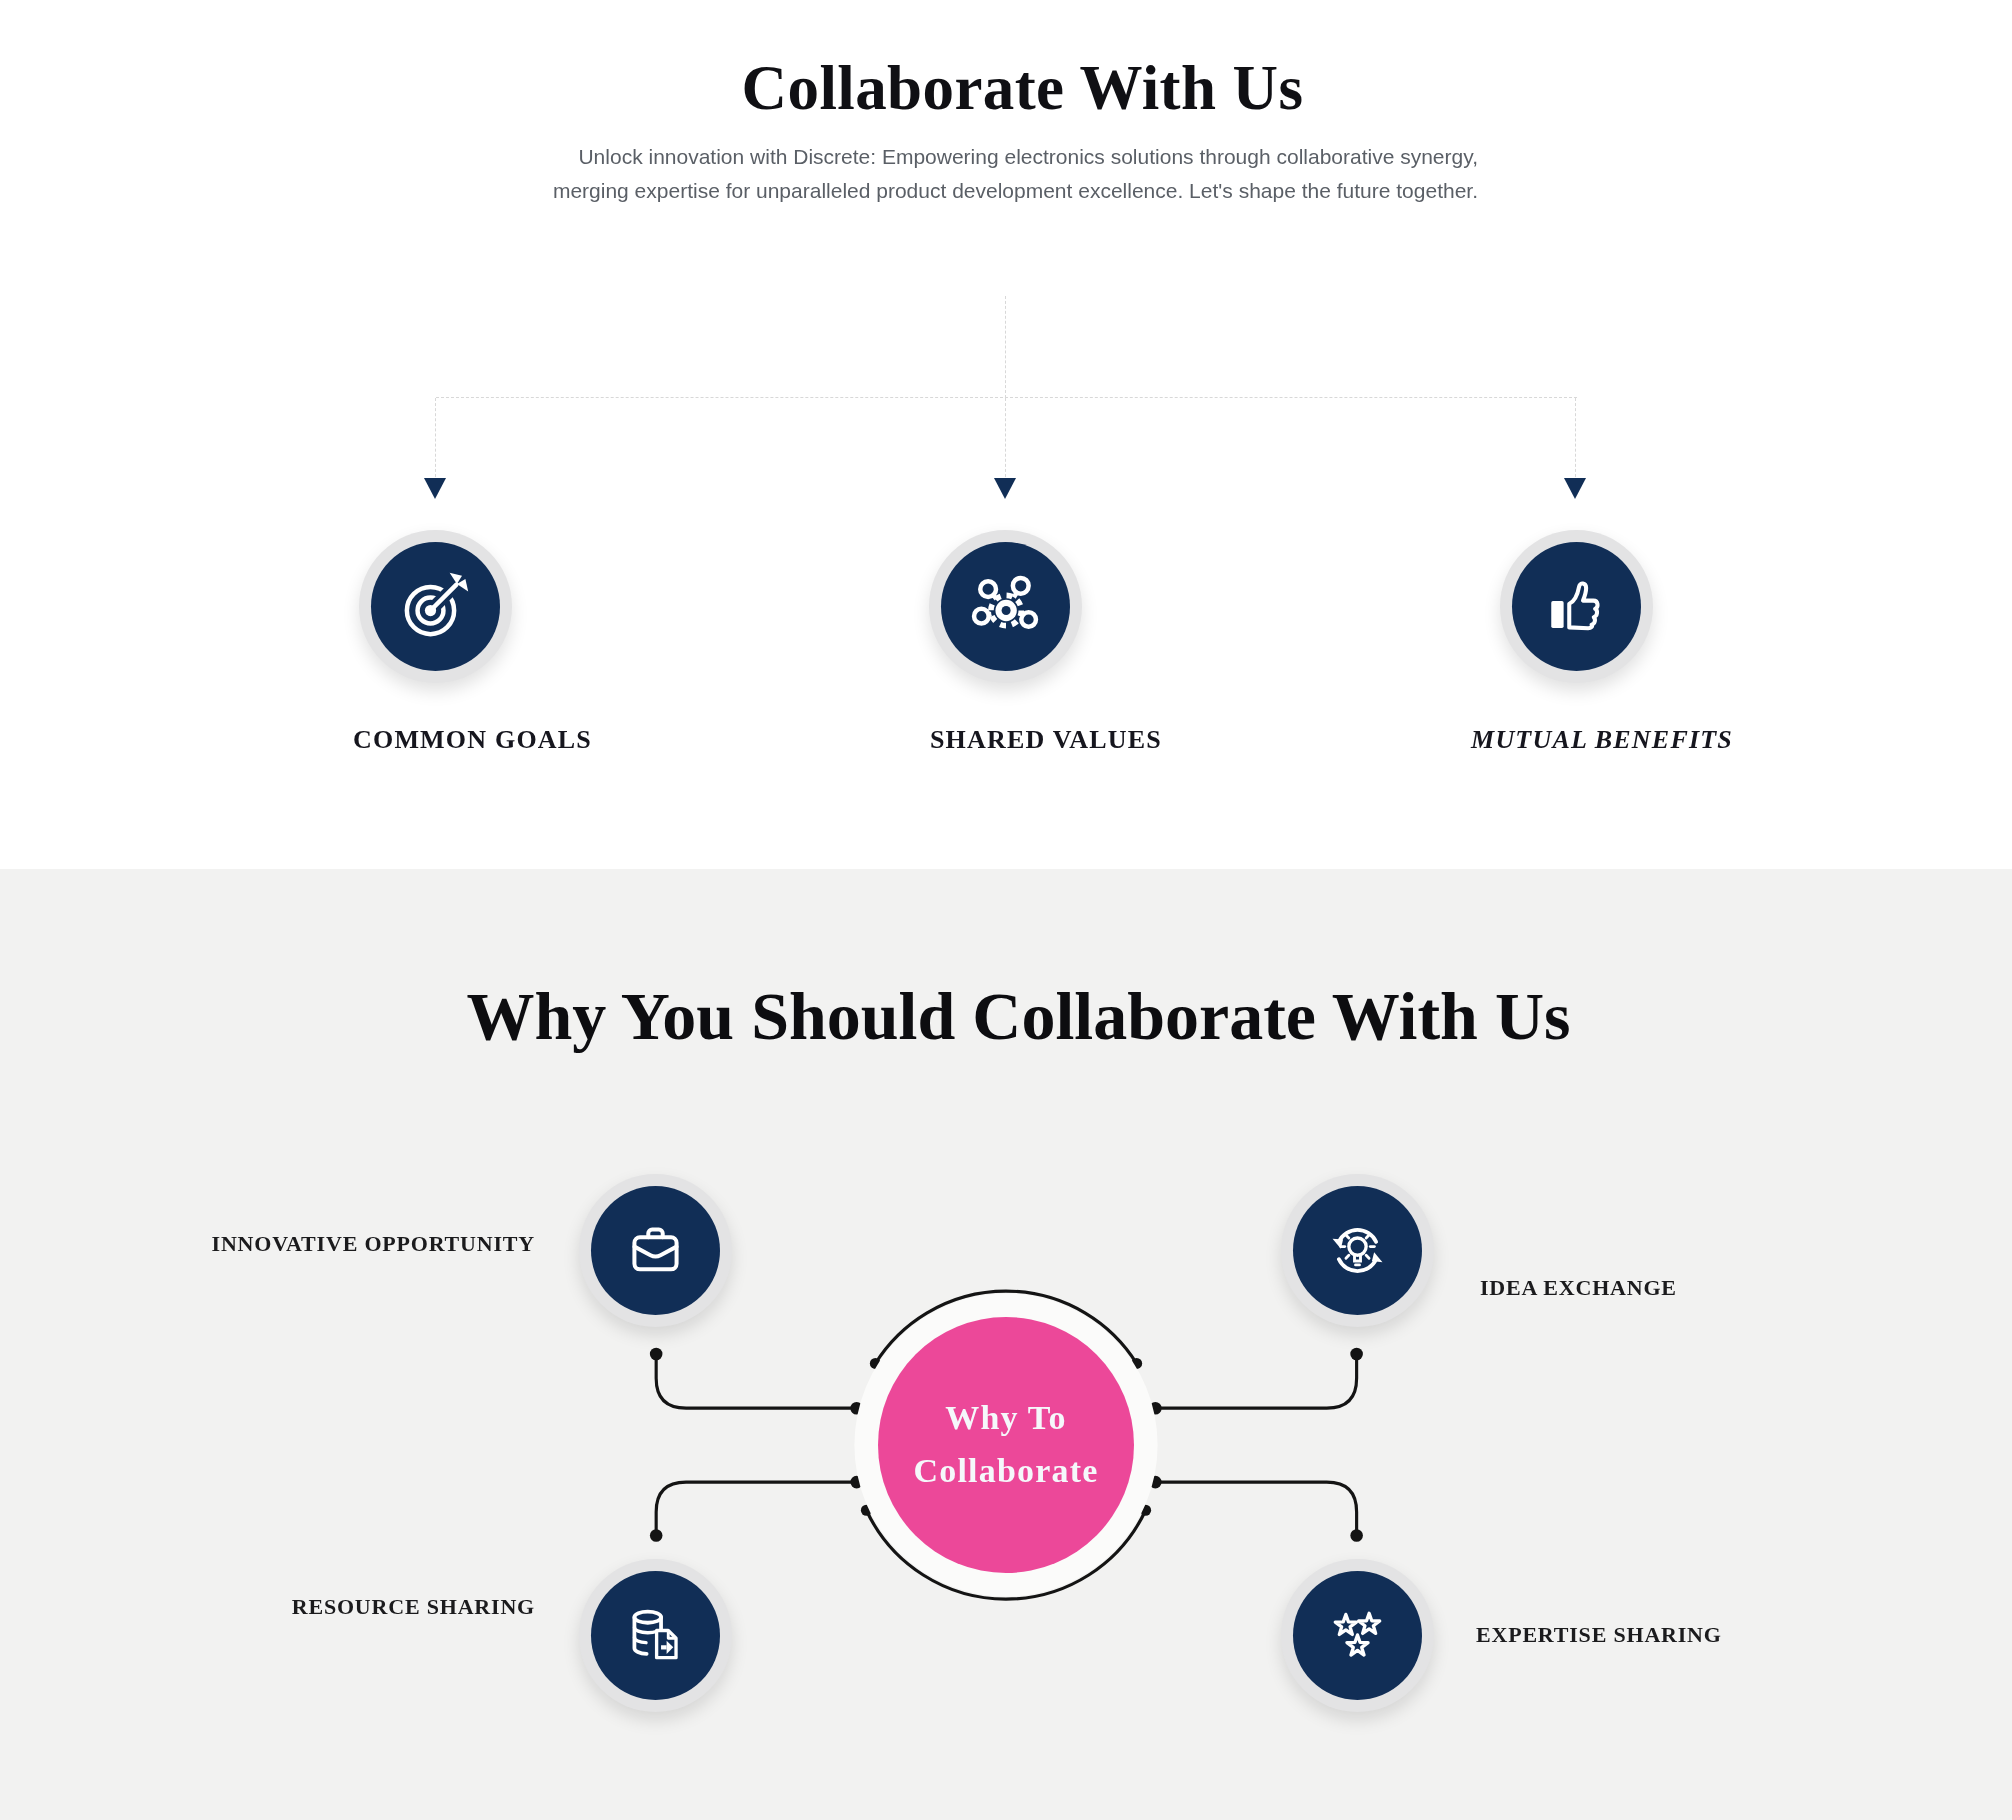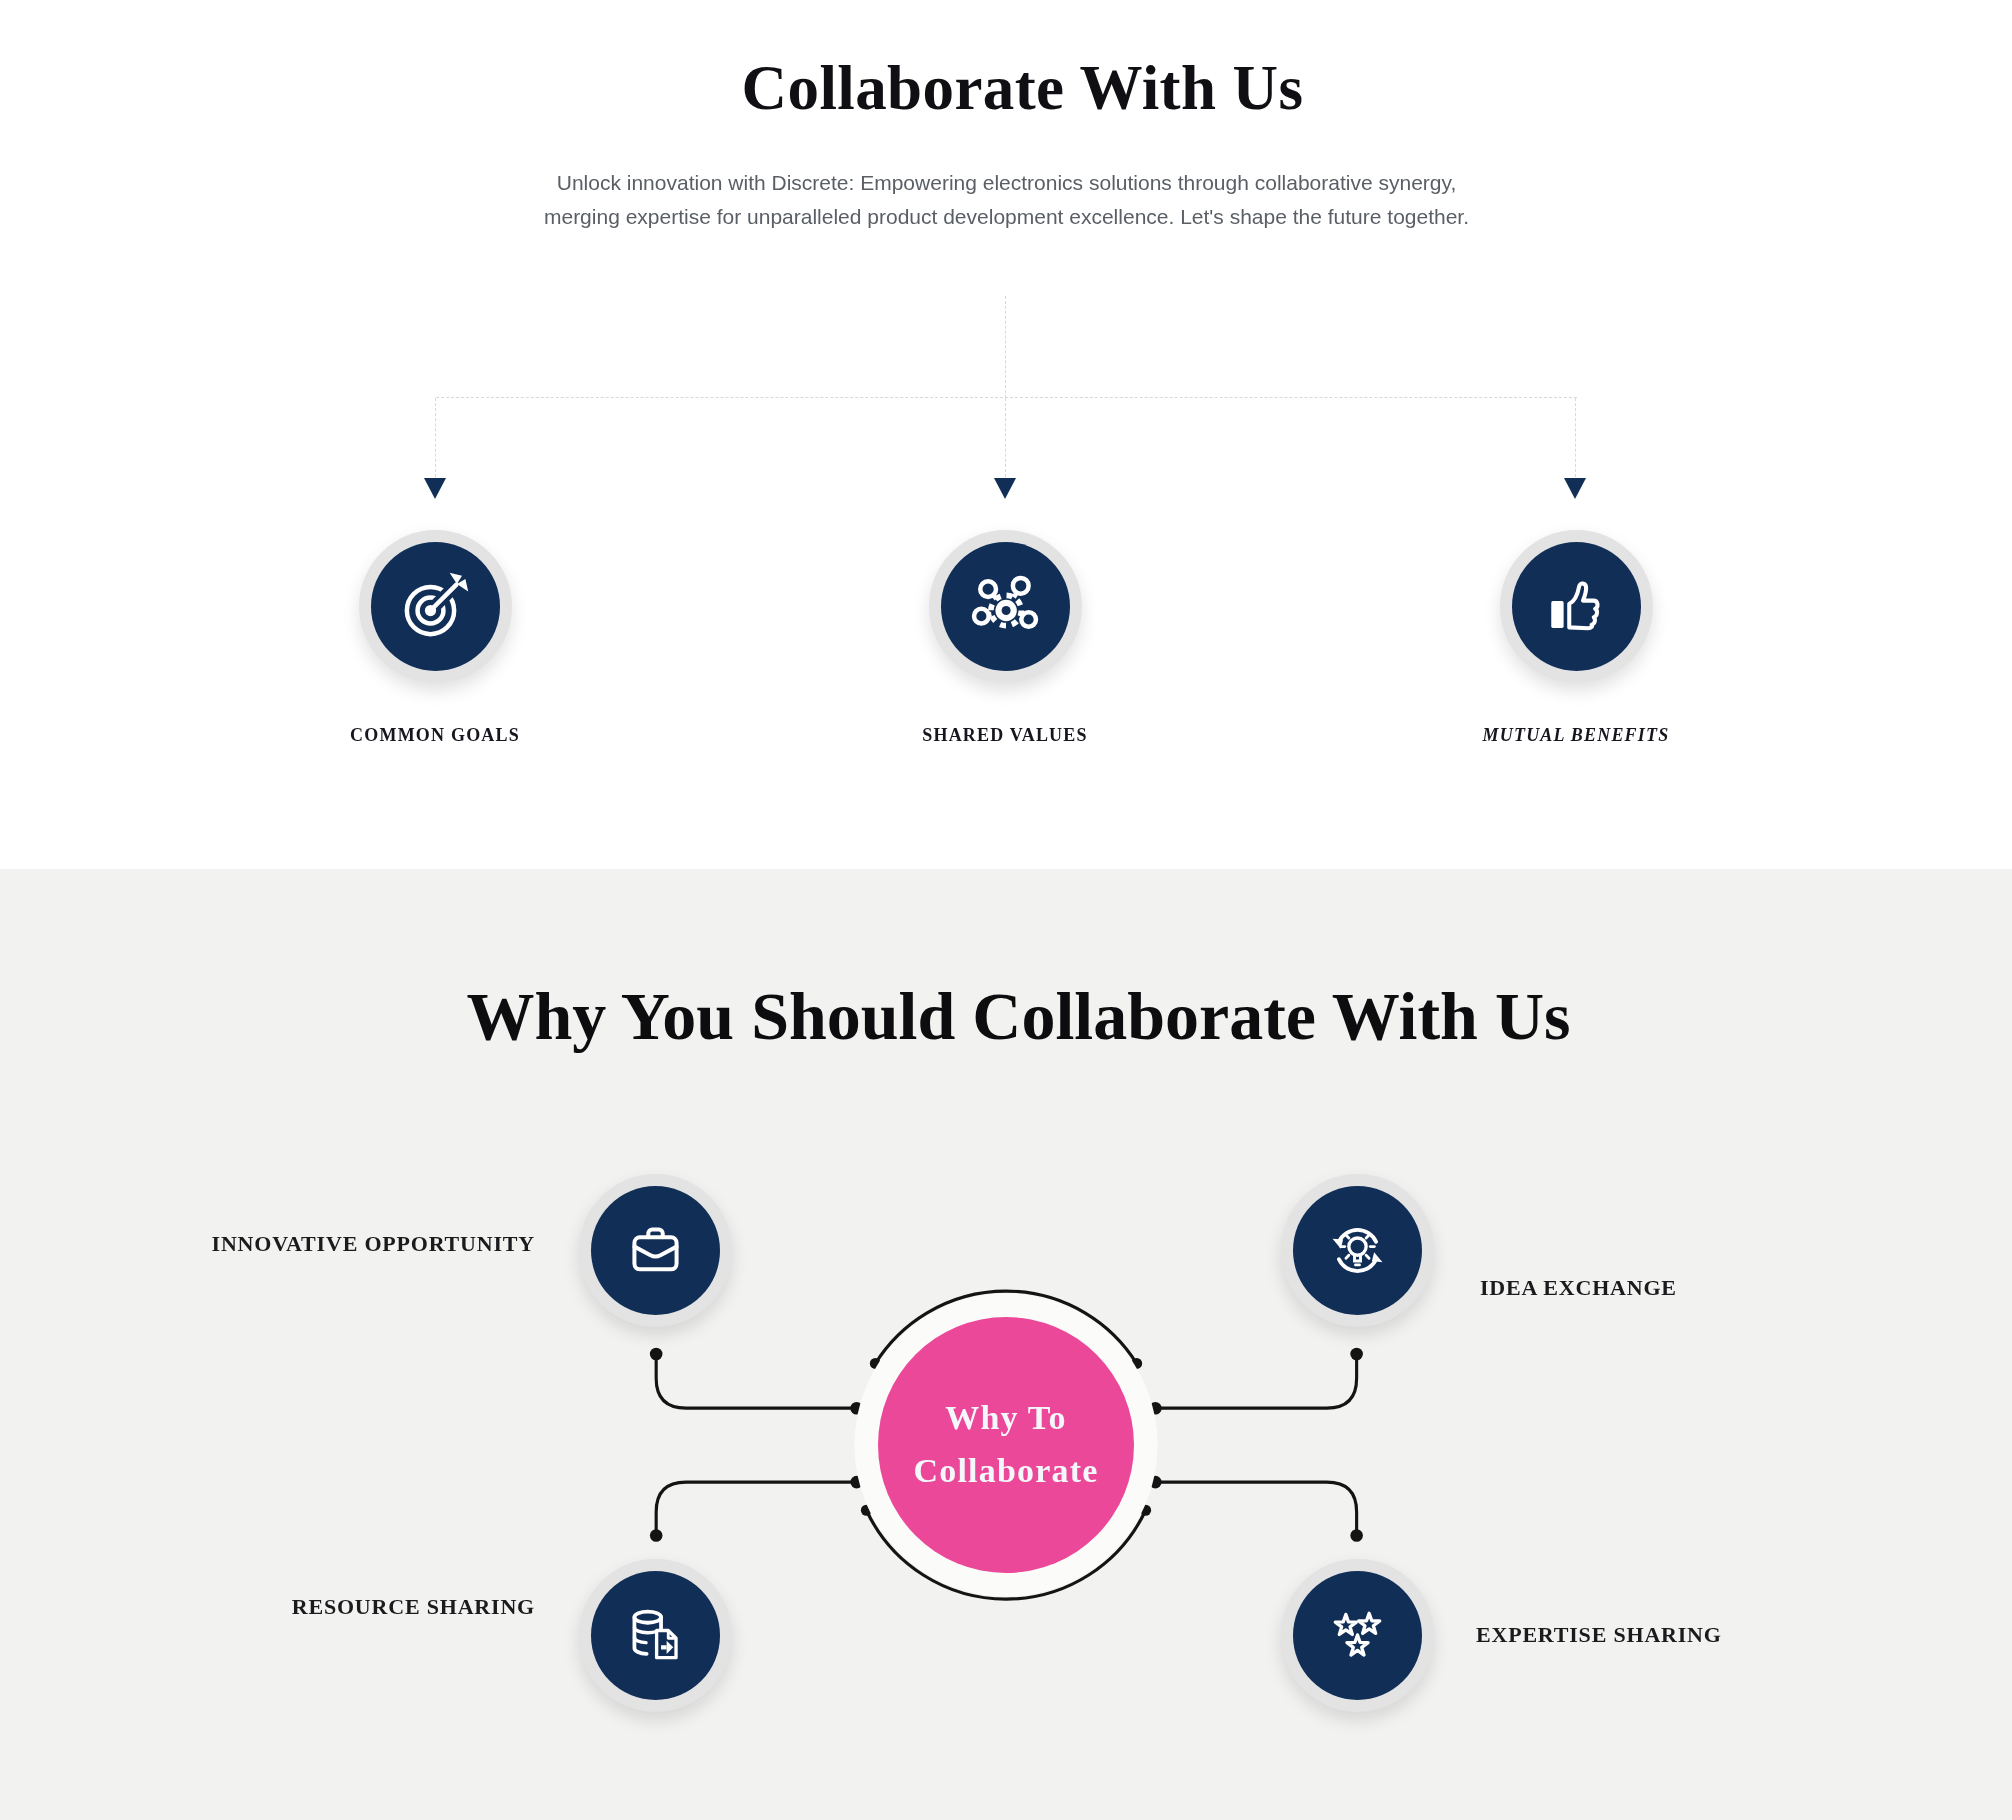--- a/index.html
+++ b/index.html
@@ -4,42 +4,42 @@
 <style>
   html,body{margin:0;padding:0;background:#ffffff;}
   .canvas{position:relative;width:2013px;height:1821px;overflow:hidden;
           font-family:"Liberation Serif", serif;}
   .bg-white{position:absolute;left:0;top:0;width:2013px;height:869px;background:#ffffff;}
   .bg-gray{position:absolute;left:0;top:869px;width:2013px;height:952px;background:#f2f2f1;}
 
   
   .s1-title{position:absolute;top:36px;left:0;width:2013px;text-align:center;
             font-size:63px;font-weight:700;color:#101014;letter-spacing:0.4px;margin:16px;}
-  .s1-sub{position:absolute;top:166px;left:535px;width:943px;text-align:center;
+  .s1-sub{position:absolute;top:140px;left:535px;width:943px;text-align:right;
           font-family:"Liberation Sans", sans-serif;font-size:21px;line-height:1.62;
           color:#5a5f66;margin:0;}
 
   .dash-v{position:absolute;border-left:1.6px dashed #d8d8d8;width:0;}
   .dash-h{position:absolute;border-top:1.6px dashed #d8d8d8;height:0;}
   .stem{left:1005px;top:296px;height:102px;}
   .branch{left:436px;top:397px;width:1141px;}
   .drop1{left:435px;top:398px;height:79px;}
   .drop2{left:1005px;top:398px;height:79px;}
   .drop3{left:1575px;top:398px;height:79px;}
   .arrow-down{position:absolute;width:0;height:0;top:478px;
               border-left:11.8px solid transparent;border-right:11.8px solid transparent;
               border-top:21px solid #112e56;}
   .ar1{left:424px;} .ar2{left:994px;} .ar3{left:1564px;}
 
   .ring{position:absolute;width:153px;height:153px;border-radius:50%;background:#e3e3e4;
         box-shadow:0 7.9px 17.3px rgba(0,0,0,.12);}
   .disc{position:absolute;left:11.8px;top:11.8px;width:129px;height:129px;border-radius:50%;
         background:#112e56;display:flex;align-items:center;justify-content:center;}
   .n1{left:359px;top:530px;} .n2{left:929px;top:530px;} .n3{left:1500px;top:530px;}
-  .s1-label{position:absolute;top:725px;width:314px;text-align:center;font-size:18px;
+  .s1-label{position:absolute;top:725px;width:314px;text-align:right;font-size:26px;
             font-weight:700;letter-spacing:1.2px;color:#16161e;}
   .l1{left:278px;} .l2{left:848px;} .l3{left:1419px;font-style:italic;}
 
   
   .s2-title{position:absolute;top:965px;left:0;width:2013px;text-align:center;
             font-size:68px;font-weight:700;color:#0d0d10;margin:12px;}
 
   .hub-lines{position:absolute;left:609px;top:1280px;width:794px;height:324px;}
   .hub-circle{position:absolute;left:878px;top:1317px;width:256px;height:256px;
               border-radius:50%;background:#ec4899;box-shadow:0 0 0 23.6px #fbfbfa;

